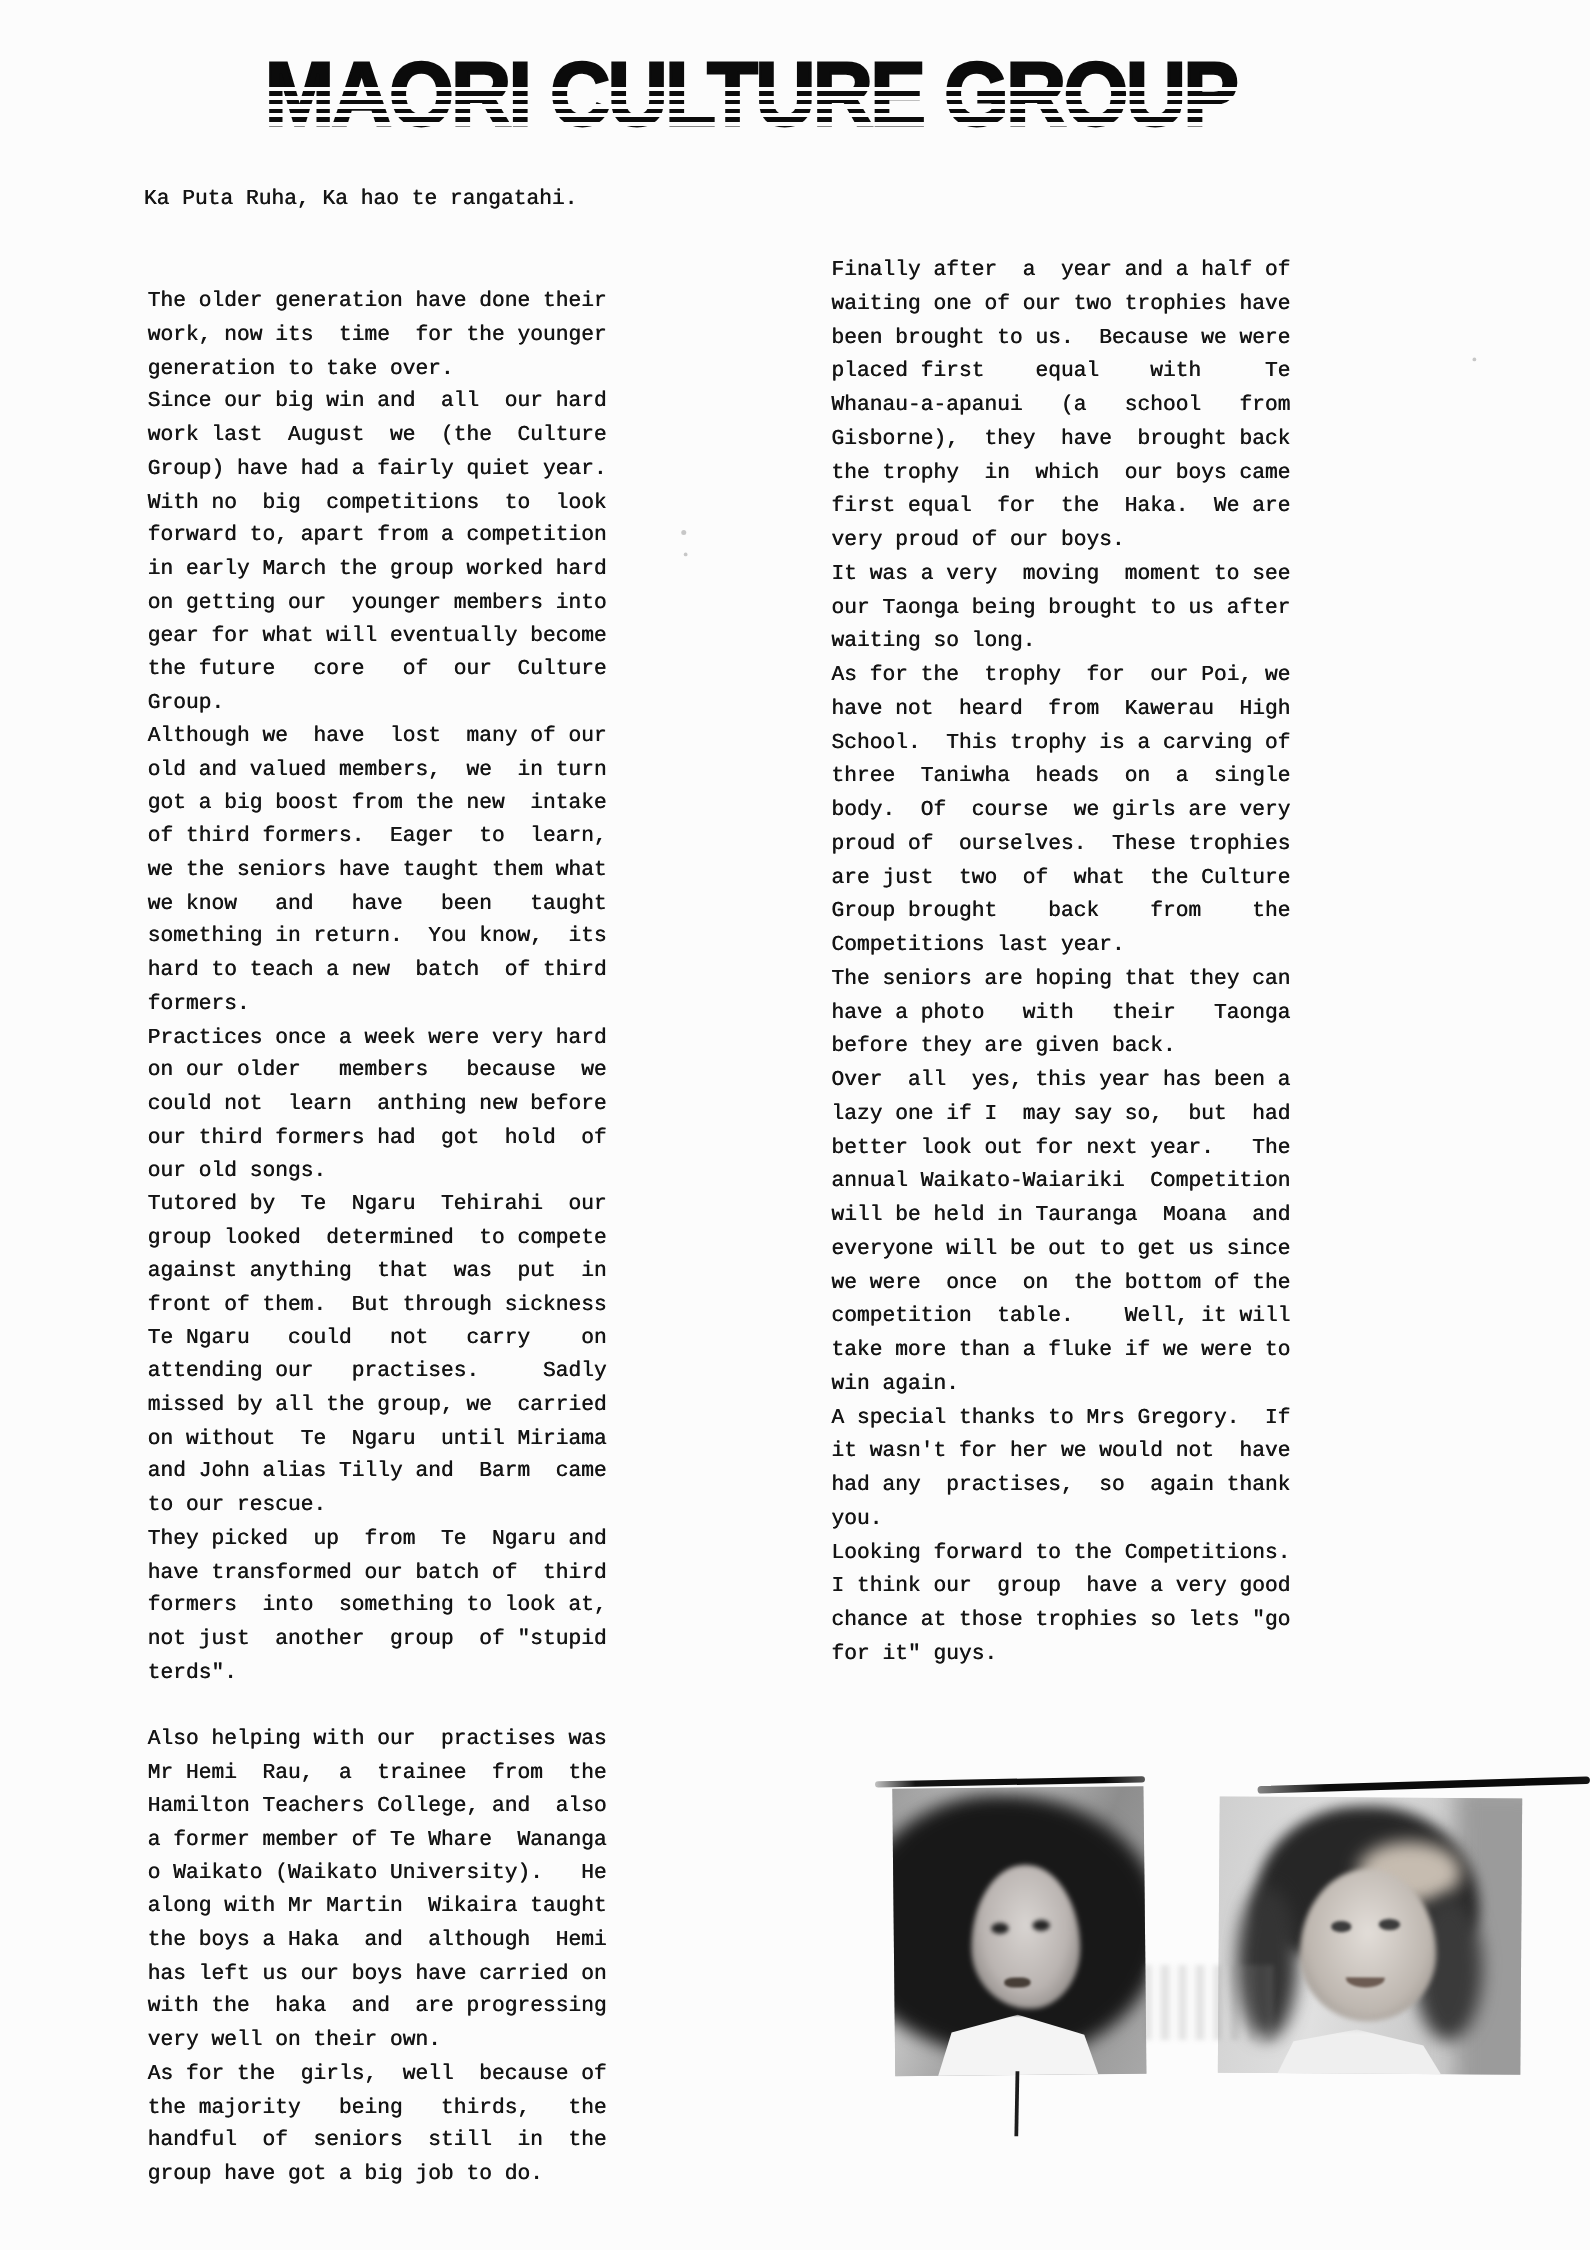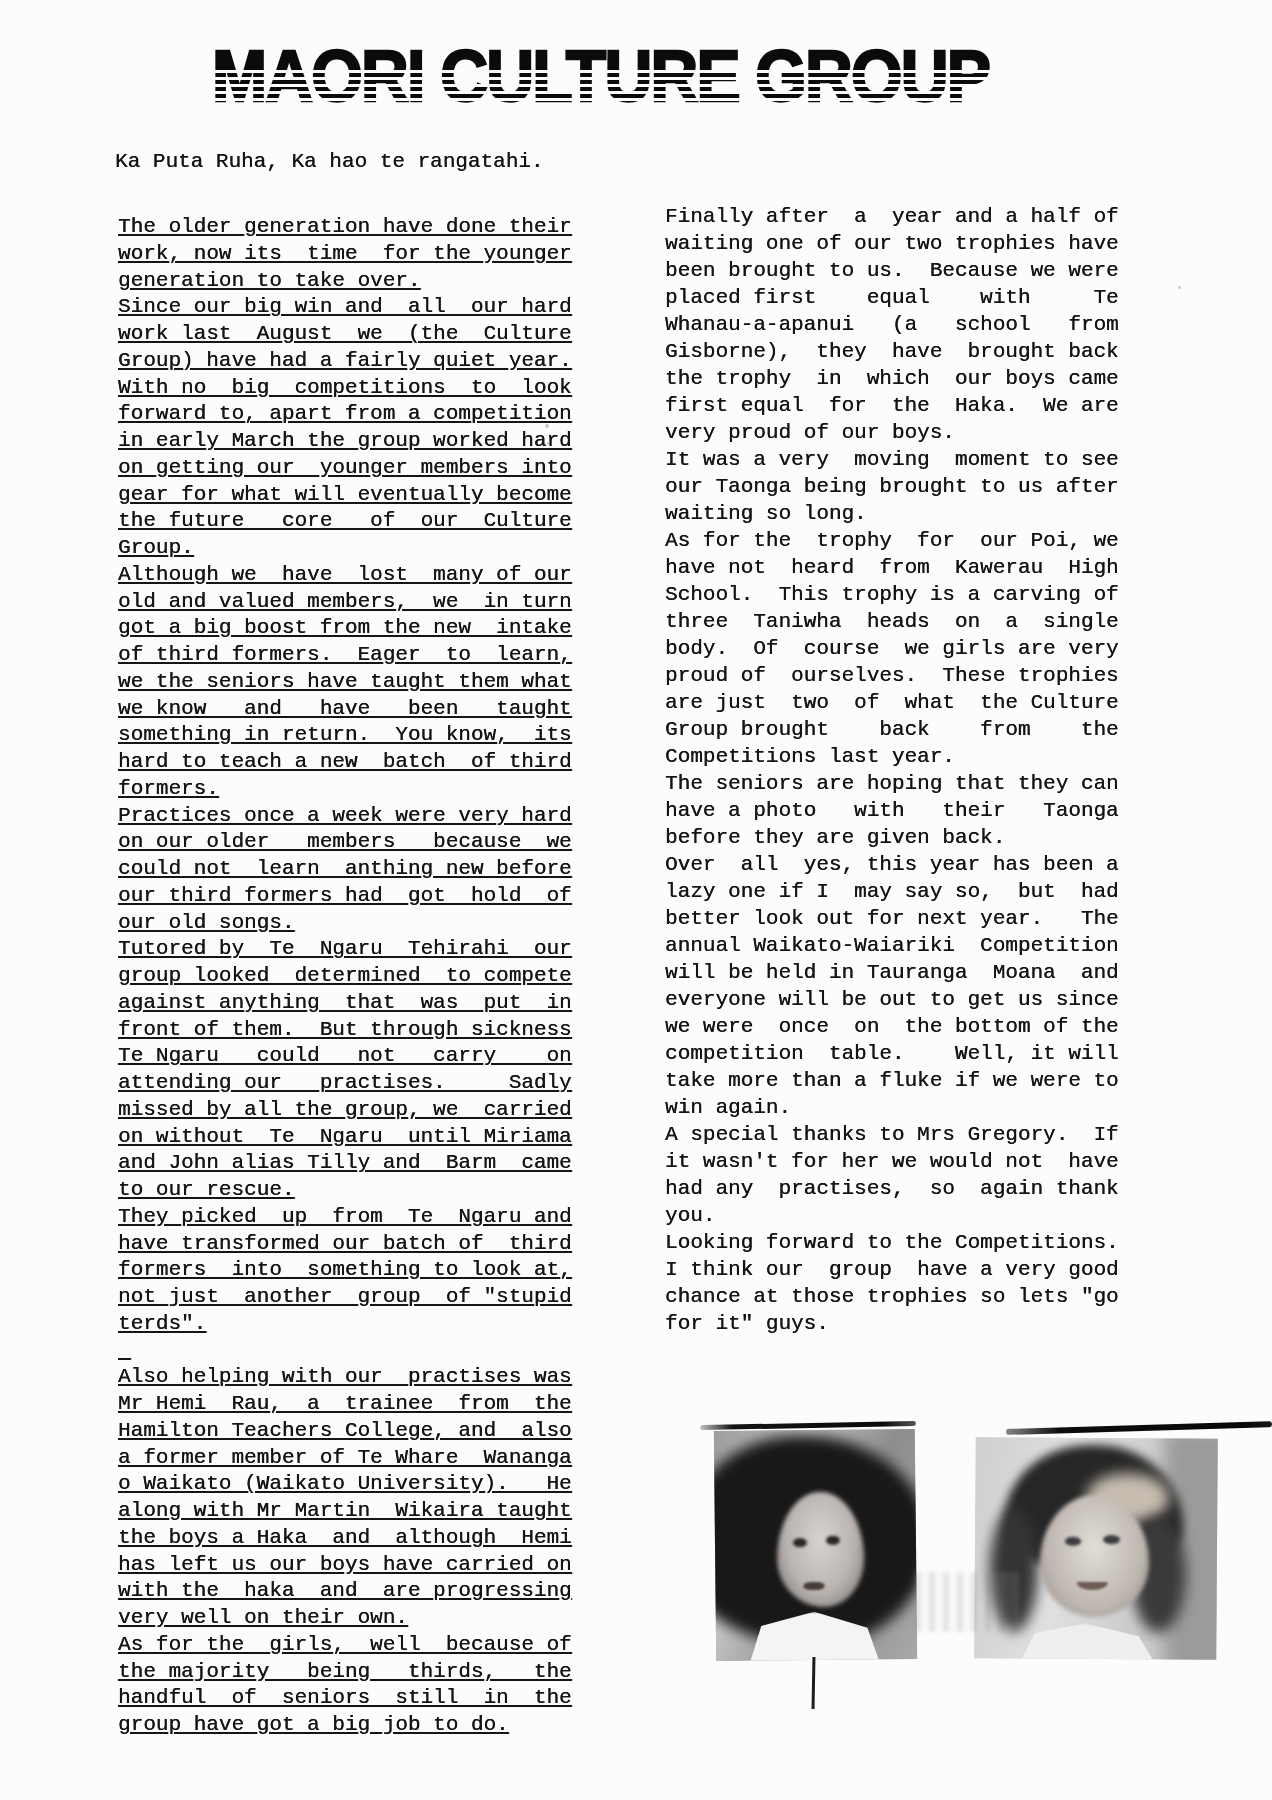--- a/index.html
+++ b/index.html
@@ -22,25 +22,25 @@
     letter-spacing:-2px;white-space:nowrap;
     transform:scaleX(0.92);transform-origin:left top;
   }
   .title-stripes{
     position:absolute;left:-12px;top:26px;width:820px;height:38px;
     background:repeating-linear-gradient(180deg,
       rgba(252,252,252,0) 0 3.6px,#fcfcfc 3.6px 7px);
   }
 
   
-  .mono{font-size:21px;color:#151515;text-shadow:0.3px 0 0 currentColor;}
+  .mono{font-size:17px;color:#151515;text-shadow:0.3px 0 0 currentColor;}
   .subtitle{position:absolute;left:115px;top:150px;white-space:pre;}
   .col{position:absolute;white-space:pre;}
   .col .line{white-space:pre;}
-  .col-left{left:118px;top:214px;line-height:26.75px;text-decoration:underline;}
+  .col-left{left:118px;top:229px;line-height:26.75px;}
   .col-right{left:665px;top:203px;line-height:27px;}
 
   
   .photo{position:absolute;overflow:hidden;background:#b5b5b5;}
   .photo .layer{position:absolute;}
   .photo-1{left:715px;top:1430px;width:201px;height:230px;transform:rotate(-0.6deg);}
   .p1-bg{inset:0;background:linear-gradient(115deg,#9d9d9d 0%,#c4c4c4 30%,#8d8d8d 60%,#a8a8a8 100%);}
   .p1-hair{left:-18%;top:2%;width:125%;height:92%;background:#181818;
     border-radius:48% 52% 46% 54%/55% 50% 50% 45%;filter:blur(7px);}
   .p1-face{left:31%;top:27%;width:43%;height:50%;

